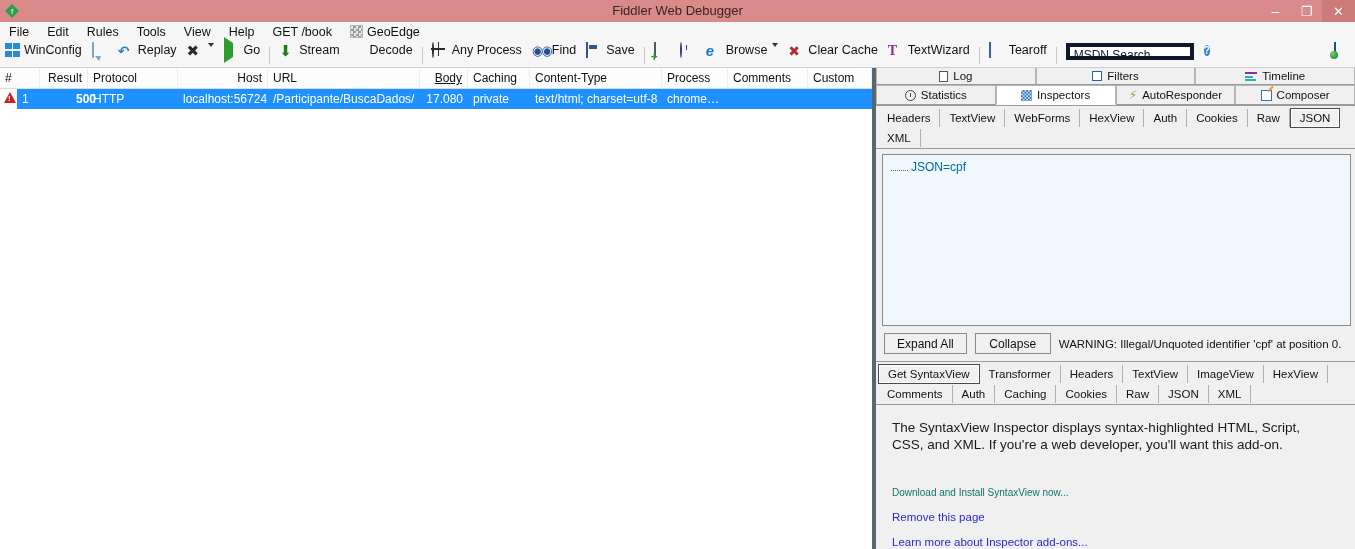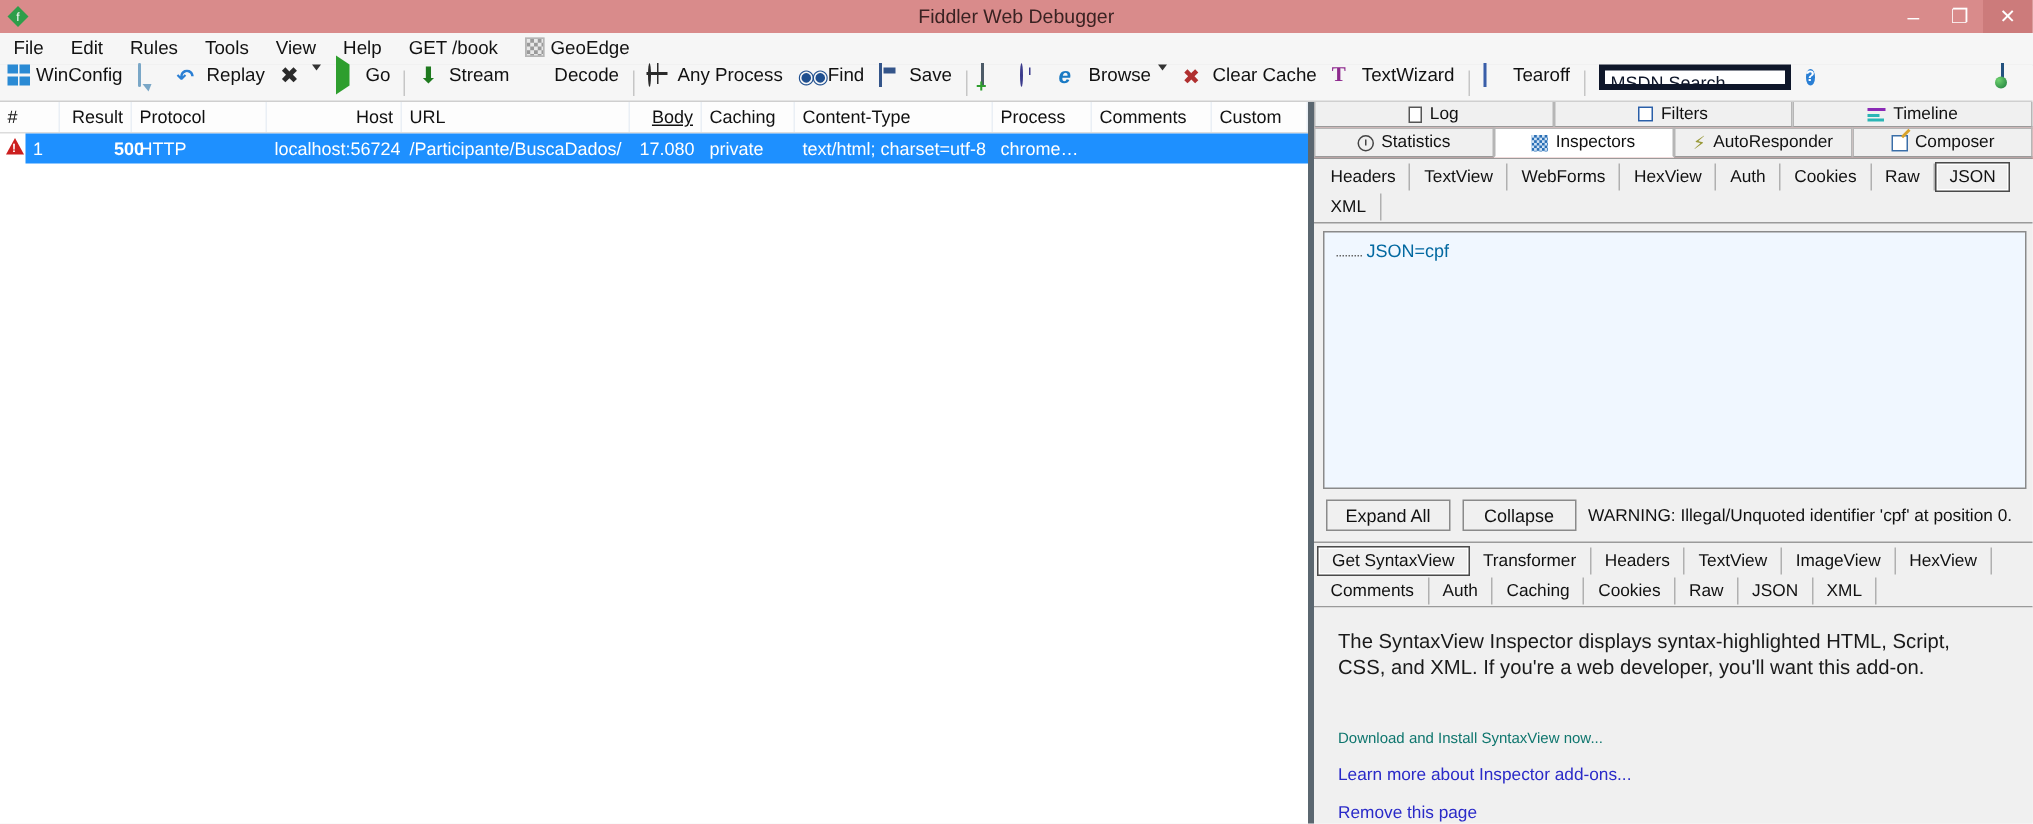--- a/index.html
+++ b/index.html
@@ -415,18 +415,18 @@
         <div class="subtab">Cookies</div>
         <div class="subtab">Raw</div>
         <div class="subtab">JSON</div>
         <div class="subtab">XML</div>
       </div>
     </div>
 
     <div class="syntaxpanel">
       <p class="sx-para">The SyntaxView Inspector displays syntax-highlighted HTML, Script, CSS, and XML. If you're a web developer, you'll want this add-on.</p>
       <a class="sx-link-big">Download and Install SyntaxView now...</a>
+      <a class="sx-link">Remove this page</a>
       <a class="sx-link">Learn more about Inspector add-ons...</a>
-      <a class="sx-link">Remove this page</a>
     </div>
 
   </div>
 </div>
 
 </body></html>

